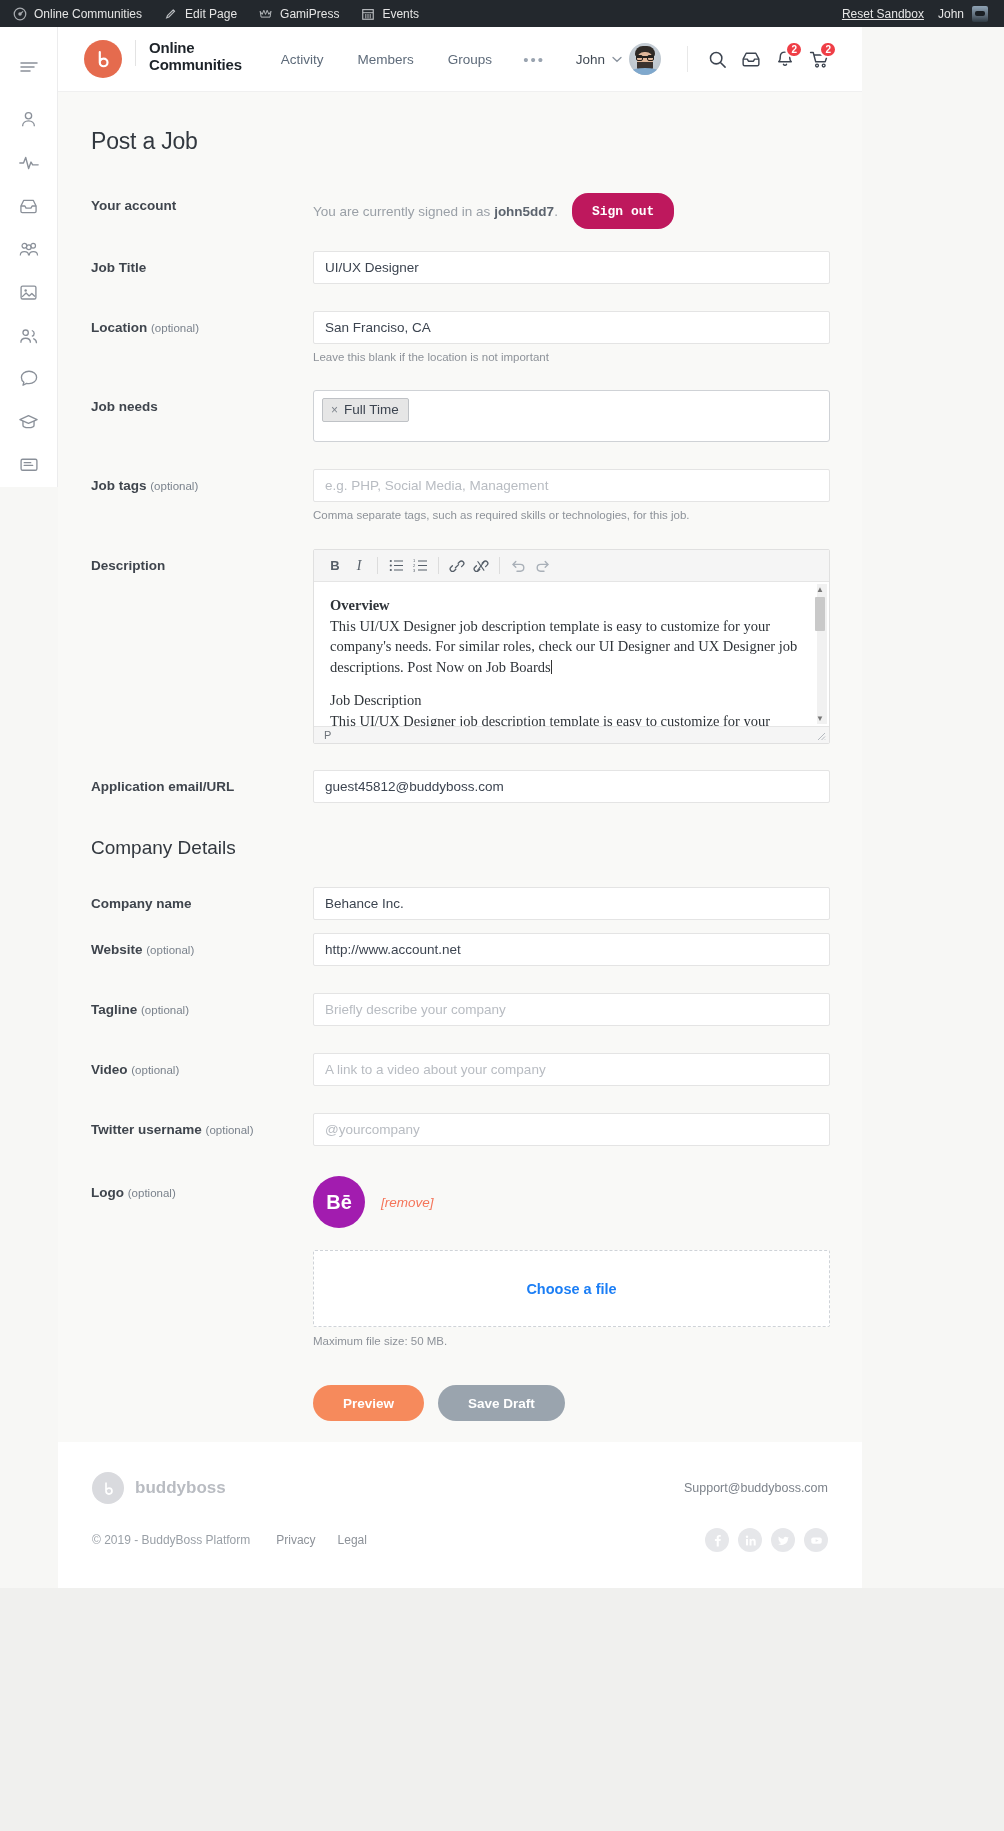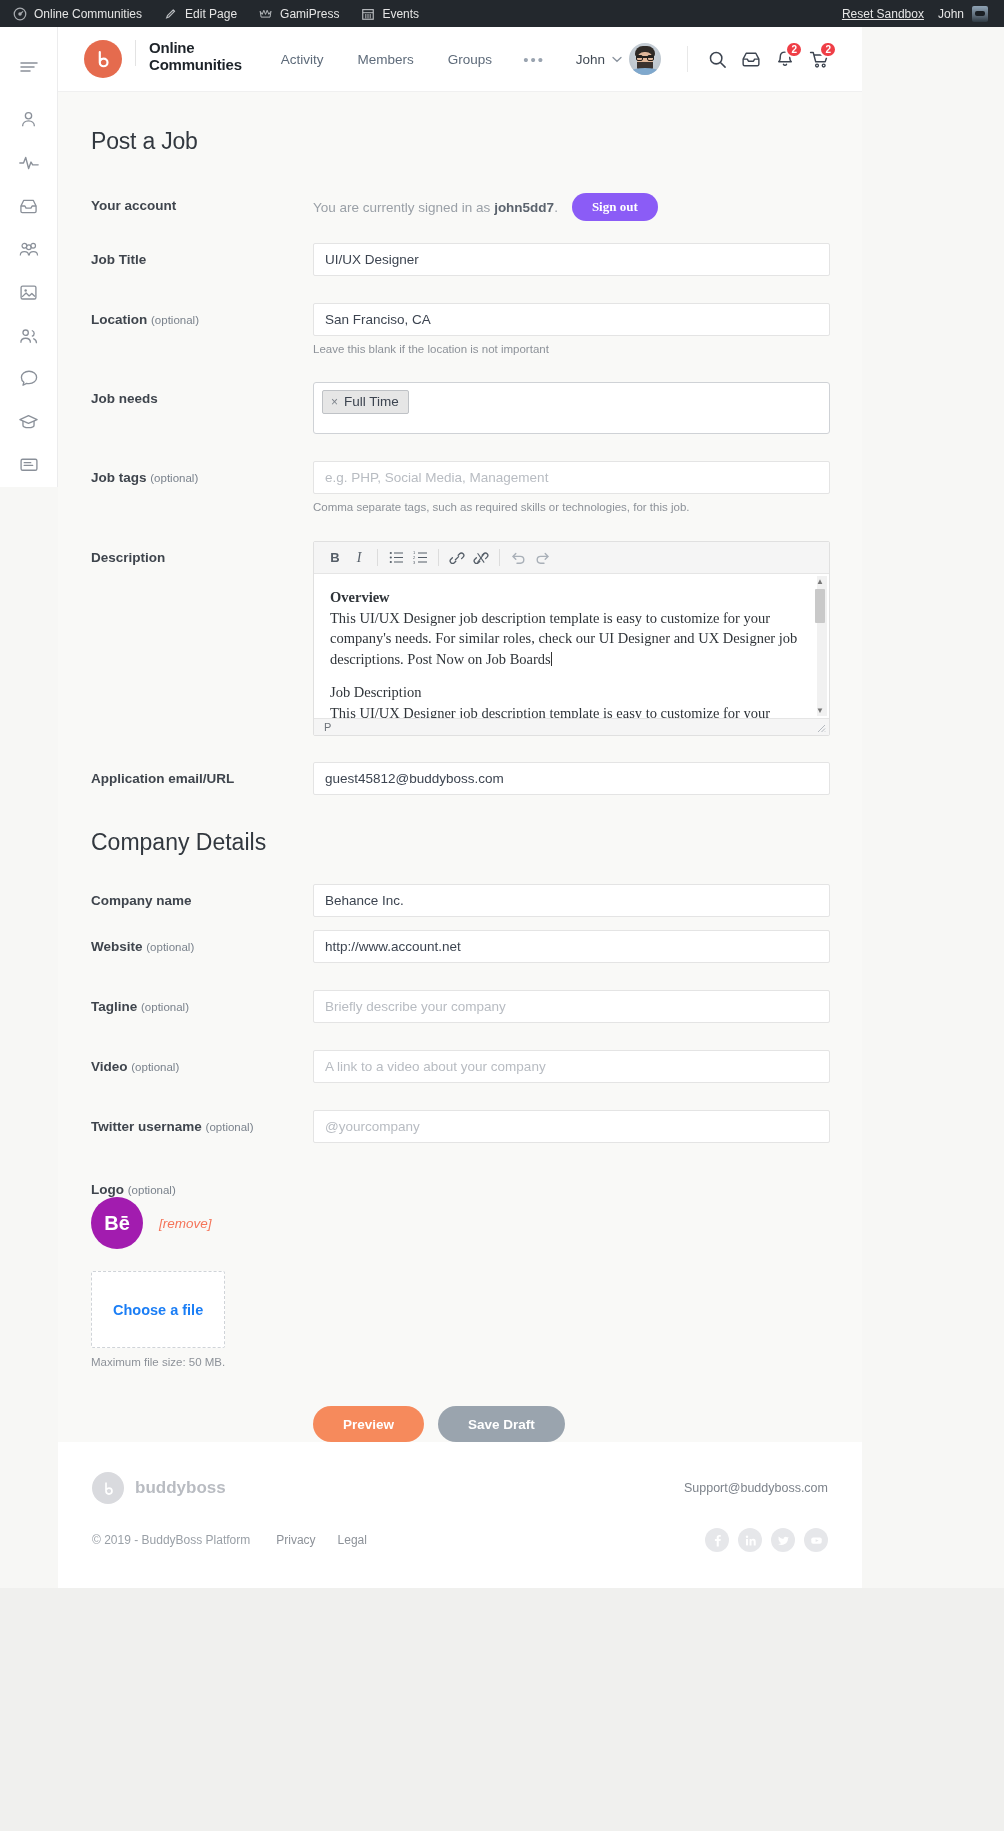--- a/index.html
+++ b/index.html
@@ -85,21 +85,21 @@
     border:2px solid #fff;
   }
 
   
   .content {
     position:absolute; left:58px; top:92px; width:804px; height:1350px;
     background:#f9f9f7;
     padding:36px 32px 0 33px;
   }
   .page-title { font-size:23px; color:#32383f; font-weight:normal; margin:0 0 34px 0; letter-spacing:-.2px;}
-  .section-title { font-size:23px; color:#32383f; font-weight:normal; margin:34px 0 28px 0;}
+  .section-title { font-size:19px; color:#32383f; font-weight:normal; margin:34px 0 28px 0;}
 
   .row { display:flex; align-items:flex-start; margin-bottom:22px; }
   .label {
     width:222px; flex:none; padding-top:9px;
     font-size:13.5px; color:#3f454d; font-weight:bold;
   }
   .label .opt { font-weight:normal; color:#7a828c; font-size:11.5px; }
   .field { flex:1; }
   .input {
     width:100%; height:33px; background:#fff;
@@ -107,24 +107,24 @@
     padding:0 11px; font-size:13.5px; color:#3c4450;
     display:flex; align-items:center;
   }
   .input.ph { color:#b8bcc2; }
   .hint { font-size:11.5px; color:#8d9299; margin-top:7px; }
 
   .account-row { display:flex; align-items:center; gap:0; padding-top:4px;}
   .account-text { font-size:13.5px; color:#9aa0a7; }
   .account-text b { color:#5c646e; }
   .btn-signout {
-    margin-left:14px; background:#8b5cf6; color:#fff; border:none;
-    border-radius:16px; height:28px; padding:0 20px;
+    margin-left:14px; background:#be185d; color:#fff; border:none;
+    border-radius:16px; height:36px; padding:0 20px;
     font-size:13px; font-weight:bold; cursor:pointer;
-    font-family:Liberation Serif, serif;
+    font-family:Liberation Mono, monospace;
   }
 
   
   .multiselect {
     width:100%; min-height:52px; background:#fff;
     border:1px solid #cfd2d6; border-radius:3px;
     padding:7px 8px 8px 8px;
   }
   .chip {
     display:inline-flex; align-items:center; gap:6px;
@@ -623,21 +623,21 @@
   <div class="row" style="margin-bottom:30px;">
     <div class="label">
       <span>Twitter username</span>
       <span class="opt">(optional)</span>
     </div>
     <div class="field">
       <div class="input ph">@yourcompany</div>
     </div>
   </div>
 
-  <div class="row" style="margin-bottom:0;flex-direction:column;">
+  <div class="row" style="margin-bottom:0;">
     <div class="label">
       <span>Logo</span>
       <span class="opt">(optional)</span>
     </div>
     <div class="field">
       <div class="logo-row">
         <div class="logo-img">Bē</div>
         <a class="remove-link">[remove]</a>
       </div>
       <div class="dropzone">

